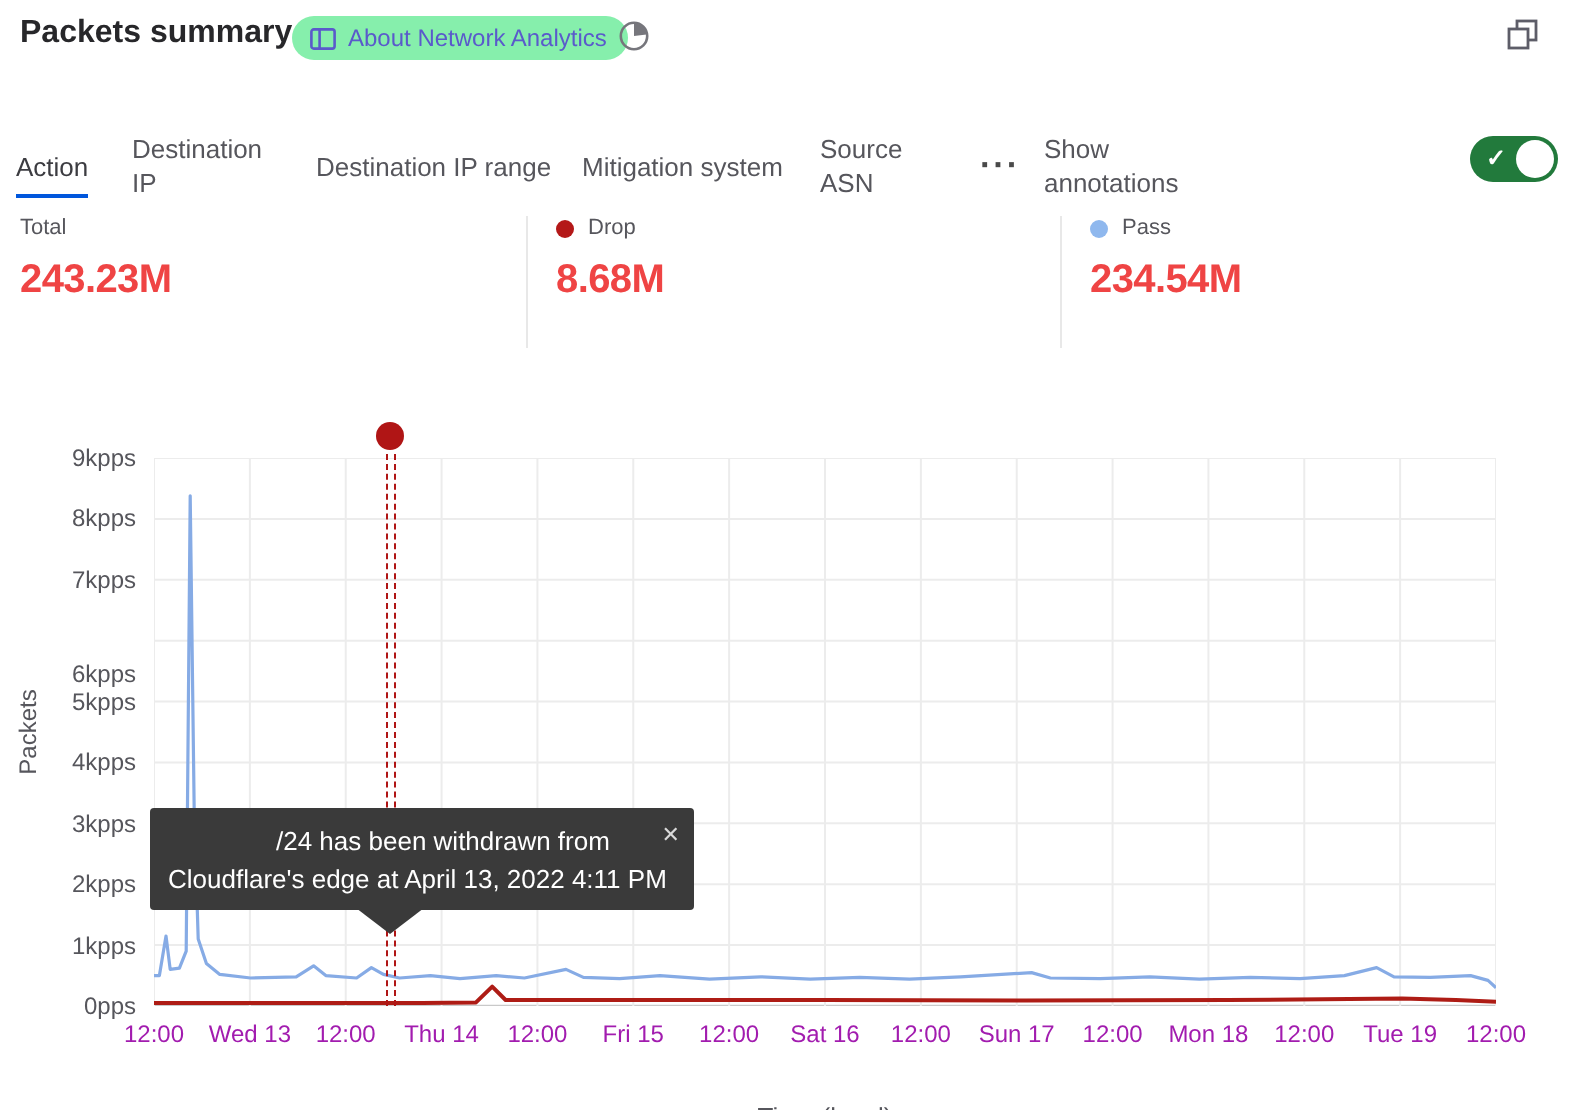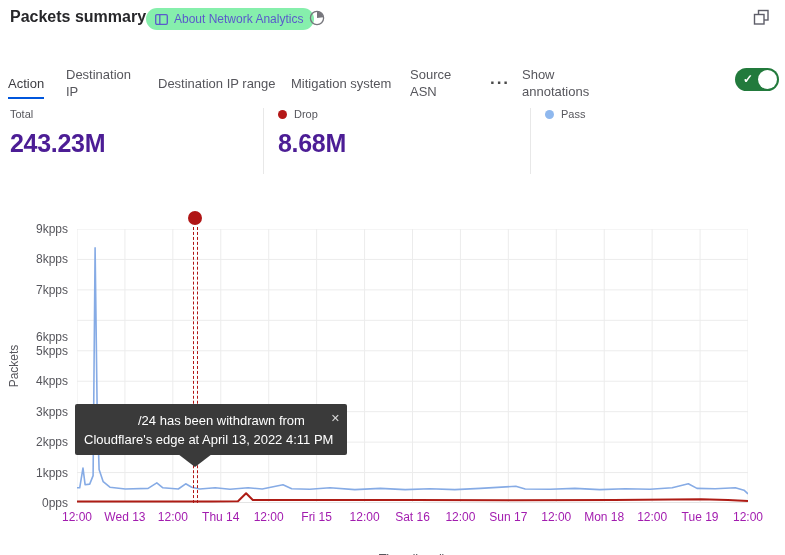--- a/index.html
+++ b/index.html
@@ -26,21 +26,21 @@
   .more-dots { font-size:17px; font-weight:bold; color:#4a4a4a; letter-spacing:1px; cursor:pointer; margin-right:12px; flex:0 0 auto; line-height:10px; }
   .ann-label { font-size:13px; color:#56565c; width:85px; line-height:17px; flex:0 0 auto; }
   .toggle { position:absolute; left:727px; top:12px; width:44px; height:23px; border-radius:12px; cursor:pointer; }
   .toggle .check { position:absolute; left:8px; top:4px; color:#fff; font-size:12px; font-weight:bold; line-height:14px; }
   .toggle .knob { position:absolute; right:2px; top:2px; width:19px; height:19px; border-radius:50%; background:#fff; }
   
   .stats { position:absolute; left:0; top:100px; width:785px; height:85px; }
   .card { position:absolute; top:8px; }
   .card .lbl-row { display:flex; align-items:center; gap:7px; font-size:11px; color:#56565c; }
   .dot { width:9px; height:9px; border-radius:50%; display:inline-block; }
-  .card .val { margin-top:9px; font-size:25px; font-weight:600; color:#4c1d95; letter-spacing:-0.3px; }
+  .card .val { margin-top:9px; font-size:20px; font-weight:600; color:#ef4444; letter-spacing:-0.3px; }
   .vdiv { position:absolute; top:8px; width:1px; height:66px; background:#e8e8e8; }
   
   .chart { position:absolute; left:0; top:200px; width:785px; height:355px; }
   .ylab { position:absolute; left:-16px; top:159px; width:60px; text-align:center;
           font-size:12px; color:#56565c; transform:rotate(-90deg); }
   .xlab { position:absolute; left:77px; top:327px; width:671px; text-align:center; font-size:13px; color:#56565c;margin-top:24px; }
   #plot-svg { position:absolute; left:77px; top:29px; width:671px; height:274px; }
   .ytick { position:absolute; right:0; font-size:12px; color:#56565c; }
   #y-ticks { position:absolute; left:0; top:29px; width:68px; height:274px; }
   #x-ticks { position:absolute; left:77px; top:310px; width:671px; height:16px; }
@@ -118,20 +118,21 @@
       <span>Drop</span>
     </div>
     <div class="val">8.68M</div>
   </div>
   <div class="vdiv" style="left:530px;"></div>
   <div class="card" style="left:545px;">
     <div class="lbl-row">
       <span class="dot" id="pass-dot" style="background: rgb(143, 184, 238);"></span>
       <span>Pass</span>
     </div>
+    <div class="val">234.54M</div>
   </div>
 </div>
 
 <div class="chart">
   <div class="ylab">Packets</div>
   <svg id="plot-svg" viewBox="0 0 671 274" preserveAspectRatio="none">
       <line x1="0" y1="0" x2="671" y2="0" stroke="#ececec" stroke-width="1"></line>
       <line x1="0" y1="30.444444444444443" x2="671" y2="30.444444444444443" stroke="#ececec" stroke-width="1"></line>
       <line x1="0" y1="60.888888888888886" x2="671" y2="60.888888888888886" stroke="#ececec" stroke-width="1"></line>
       <line x1="0" y1="91.33333333333333" x2="671" y2="91.33333333333333" stroke="#ececec" stroke-width="1"></line>

